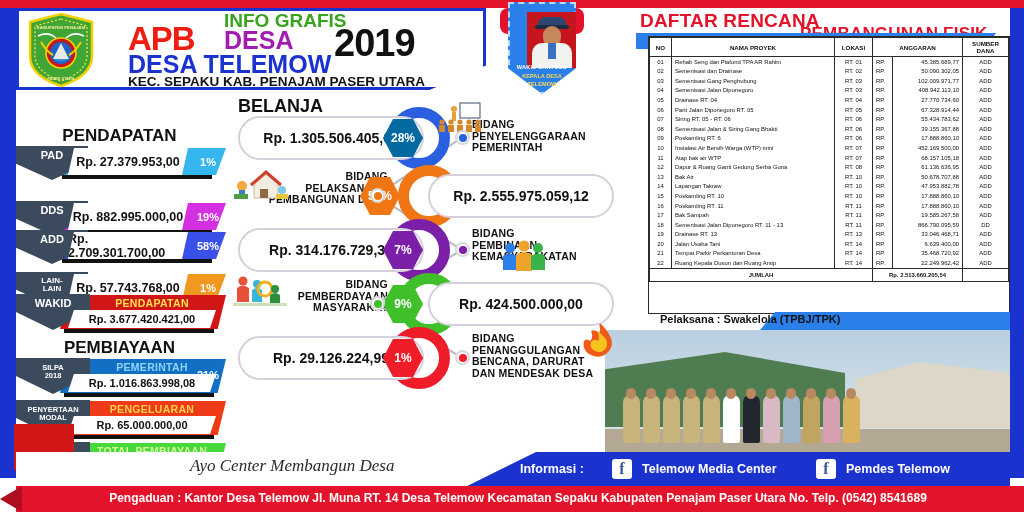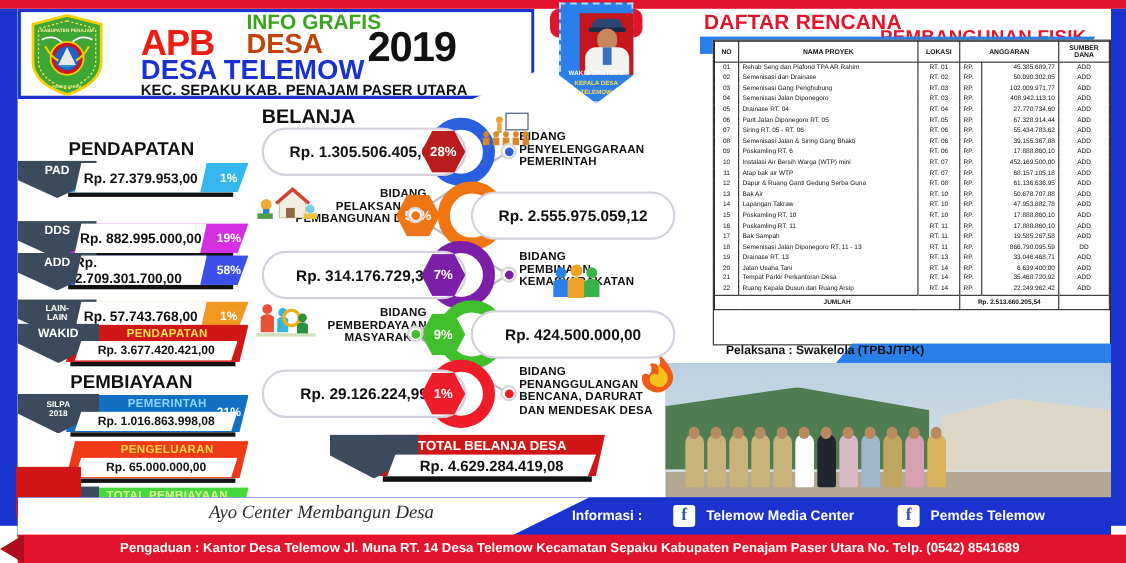--- a/index.html
+++ b/index.html
@@ -31,21 +31,21 @@
     position:absolute; left:20px; top:12px;
     font-size:33px; font-weight:bold; color:#ef1c12; letter-spacing:-1px;
     font-family:"Liberation Sans", sans-serif;
   }
   .t-info {
     position:absolute; left:116px; top:2px;
     font-size:19px; font-weight:bold; color:#3aa31d; letter-spacing:0px;
   }
   .t-desa2 {
     position:absolute; left:116px; top:18px;
-    font-size:25px; font-weight:bold; color:#c2410c; letter-spacing:0px;
+    font-size:25px; font-weight:bold; color:#a21caf; letter-spacing:0px;
   }
   .t-2019 {
     position:absolute; left:226px; top:14px;
     font-size:38px; font-weight:bold; color:#111; letter-spacing:-1px;
   }
   .t-desatelemow {
     position:absolute; left:20px; top:42px;
     font-size:25px; font-weight:bold; color:#1a33cf; letter-spacing:0px;
   }
   .t-kec {
@@ -407,39 +407,40 @@
         <div class="tshadow"></div>
         <div class="tbar" style="background:#1170c4"></div>
         <div class="ttag small">SILPA<br>2018</div>
         <div class="tlabel" style="color:#8fd4ff">PEMERINTAH</div>
         <div class="tvalbox">Rp. 1.016.863.998,08</div>
         <div class="tpct">21%</div>
       </div>
       <div class="trow" style="top: 400px;">
         <div class="tshadow"></div>
         <div class="tbar" style="background:#ef3a17"></div>
+        <div class="ttag small">PENYERTAAN<br>MODAL</div>
         <div class="tlabel" style="color:#ffd24a">PENGELUARAN</div>
         <div class="tvalbox">Rp. 65.000.000,00</div>
       </div>
       <div class="trow" style="top: 442px;">
         <div class="tshadow"></div>
         <div class="tbar" style="background:#46d93a"></div>
         <div class="ttag"></div>
         <div class="tlabel" style="color:#d6ff9a">TOTAL PEMBIAYAAN</div>
         <div class="tvalbox">Rp. 951.863.998,08</div>
       </div>
     </div>
 
   <div class="red-banner-left"></div>
 
   <div class="belanja-title">BELANJA</div>
   <div id="belanja-area">
       <div class="ring" style="left: 388px; top: 107px; border-color: rgb(42, 95, 224);"></div>
       <div class="pill" style="left: 238px; top: 116px;">Rp. 1.305.506.405,60</div>
-      <div class="hexpct" style="left: 383px; top: 119px; background: #b91c1c;">28%</div>
+      <div class="hexpct" style="left: 383px; top: 119px; background: #0369a1;">28%</div>
       <div class="node" style="left: 455px; top: 130px;">
         <i style="background:#2a5fe0"></i>
       </div>
       <div class="blabel left" style="left: 472px; top: 119px; width: 140px; text-align: left;">BIDANG<br>PENYELENGGARAAN<br>PEMERINTAH</div>
       <div class="ring" style="left: 398px; top: 165px; border-color: rgb(239, 118, 18);"></div>
       <div class="pill" style="left: 428px; top: 174px;">Rp. 2.555.975.059,12</div>
       <div class="hexpct" style="left: 360px; top: 177px; background: rgb(239, 118, 18);">55%</div>
       <div class="node" style="left: 370px; top: 188px;">
         <i style="background:#ef7612"></i>
       </div>
@@ -540,27 +541,20 @@
     </svg>
   </div>
 
   <div class="illus" style="left:576px; top:318px;">
     <svg width="42" height="40" viewBox="0 0 42 40">
       <path d="M21 2 q5 9 2 13 q-4 -4 -8 -2 q3 6 -1 10 q-3 -3 -6 0 q-2 8 5 13 q10 6 18 -1 q8 -7 3 -17 q-4 -8 -13 -16 z" fill="#ef5a18"></path>
       <path d="M21 12 q3 7 1 11 q-4 -3 -7 1 q-2 6 4 9 q7 3 11 -3 q3 -6 -2 -11 q-4 -4 -7 -7 z" fill="#f6c21c"></path>
     </svg>
   </div>
 
-  <div class="tb-wrap">
-    <div class="tb-shadow"></div>
-    <div class="tb-bar"></div>
-    <div class="tb-tag"></div>
-    <div class="tb-label">TOTAL BELANJA DESA</div>
-    <div class="tb-val">Rp. 4.629.284.419,08</div>
-  </div>
 
   <div class="dr-title">DAFTAR RENCANA</div>
   <div class="pf-title">PEMBANGUNAN FISIK</div>
   <div class="blue-swoosh"></div>
 
   <div class="tbl-wrap">
     <table class="plan">
       <thead>
         <tr>
           <th style="width:22px;">NO</th>

